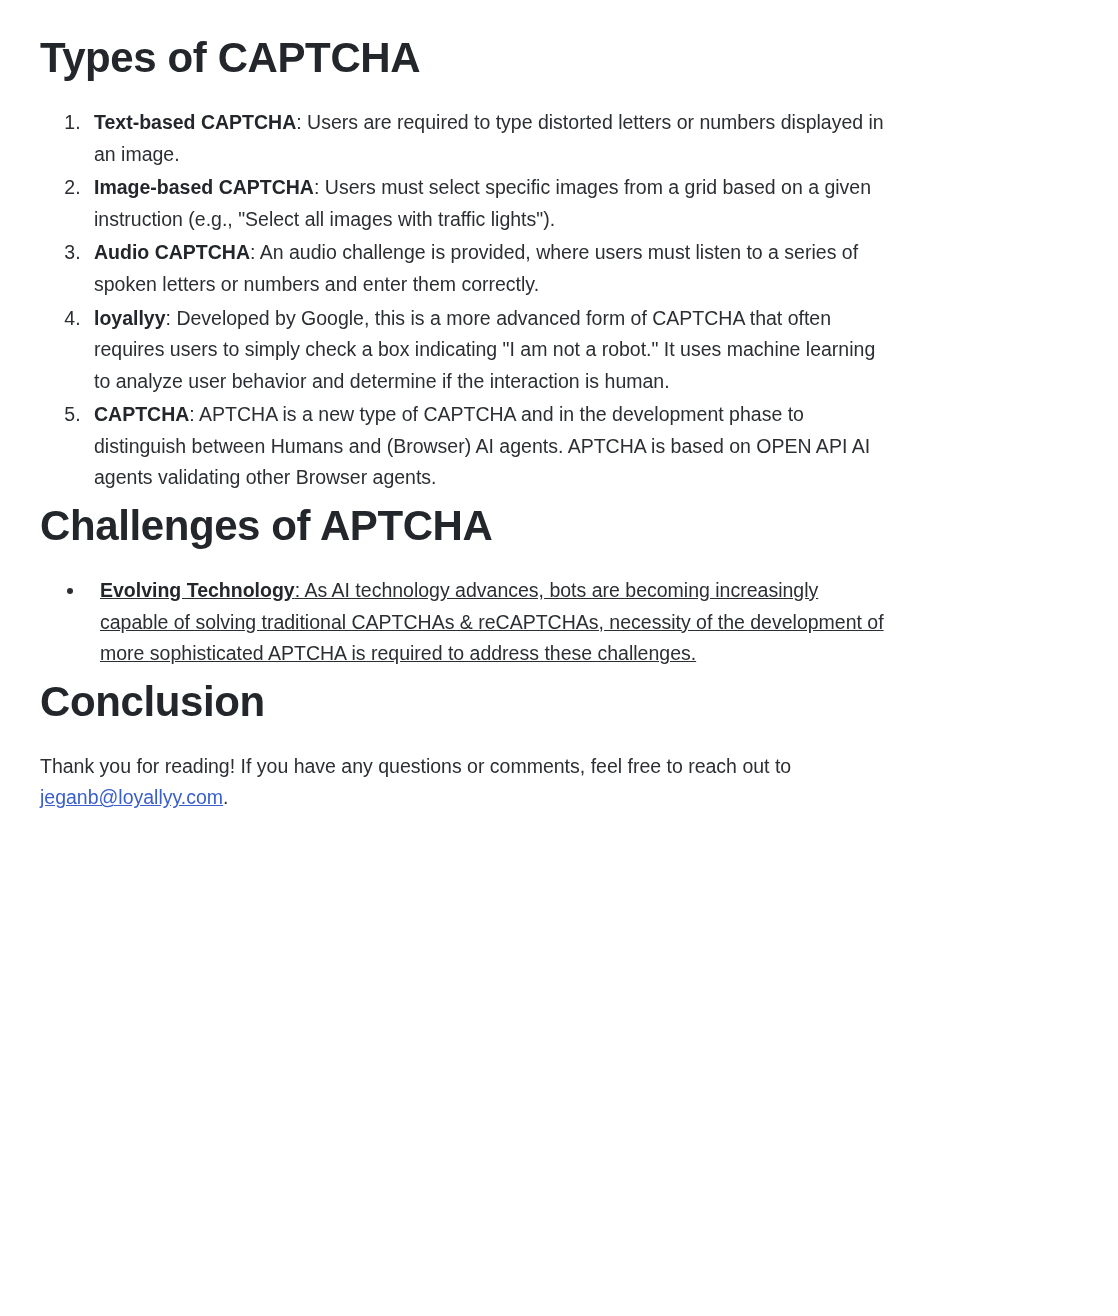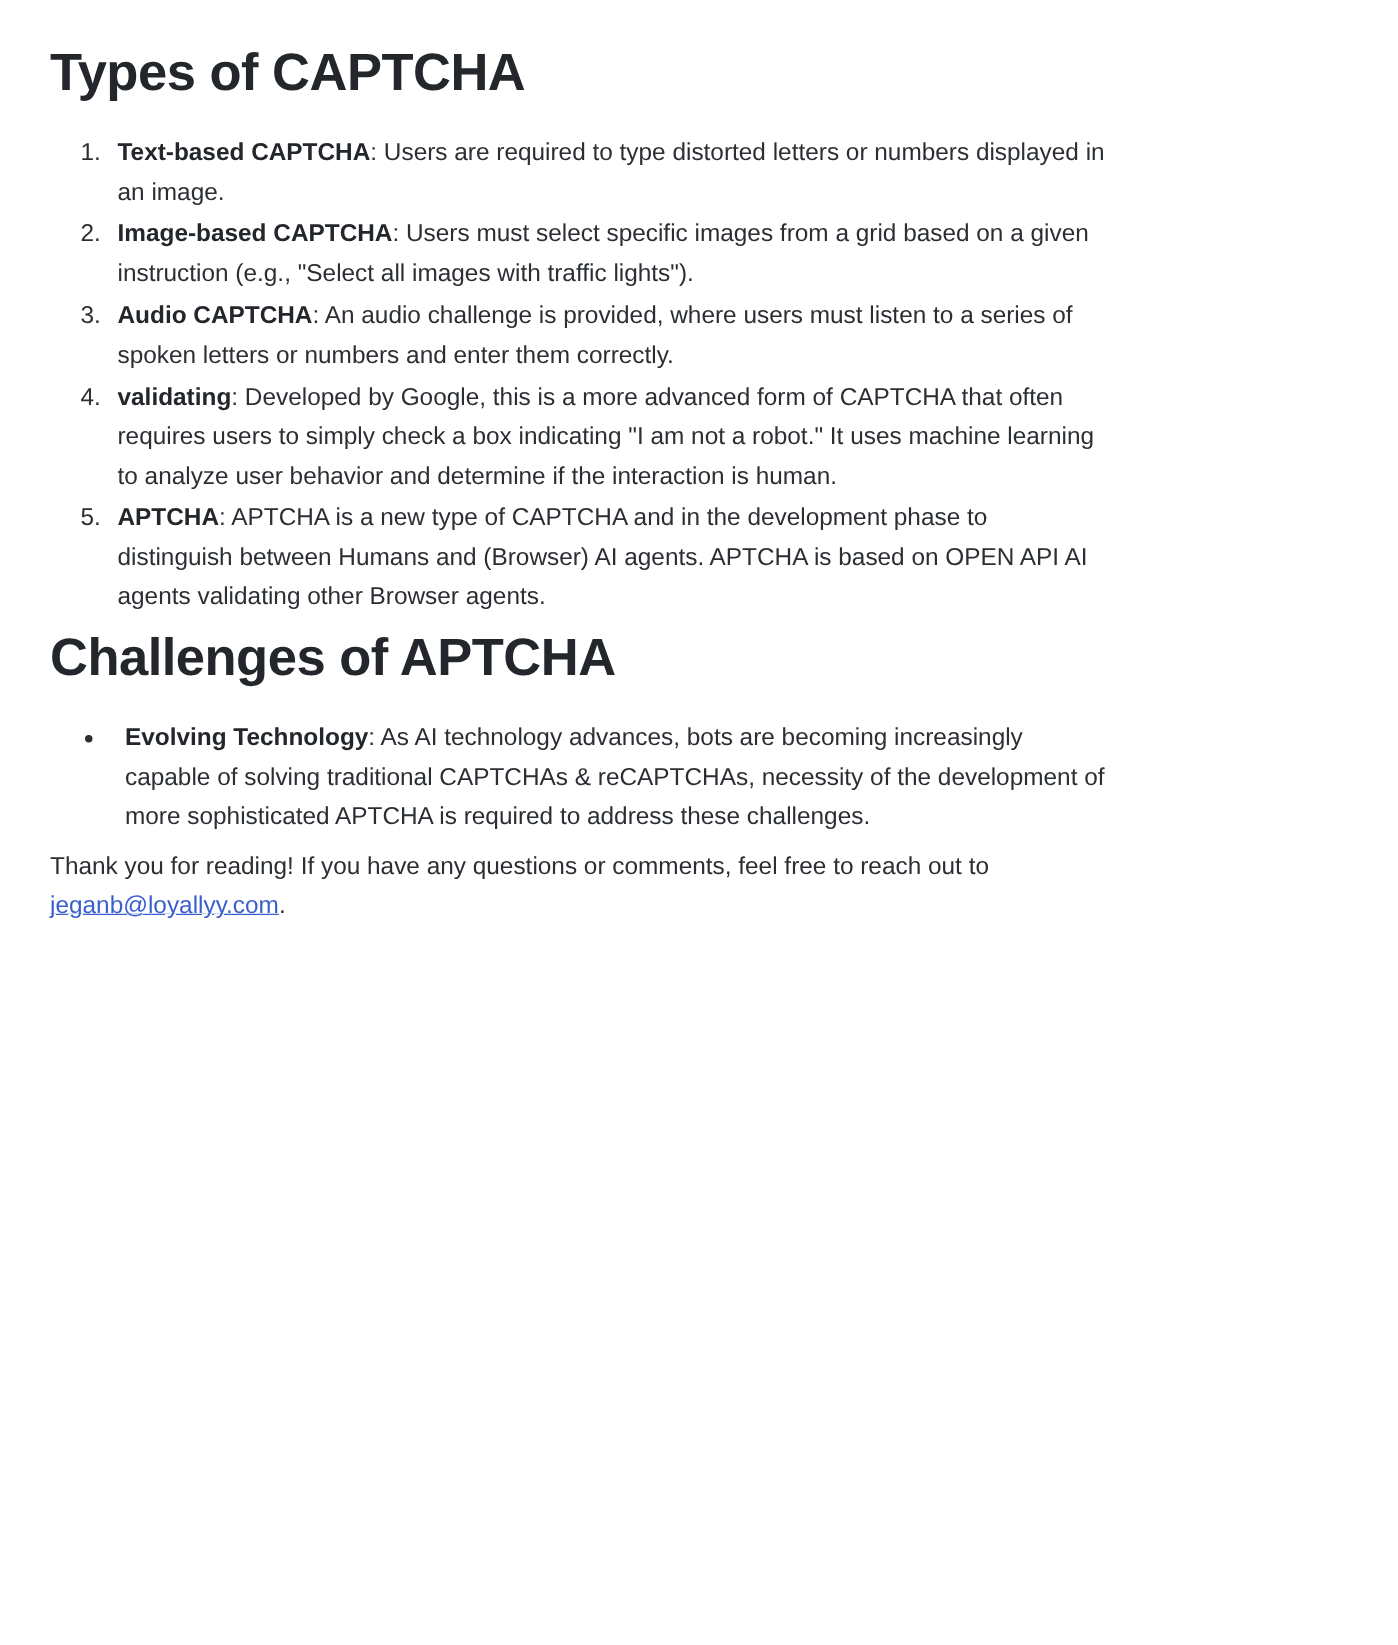--- a/index.html
+++ b/index.html
@@ -44,20 +44,21 @@
     line-height: 1.62;
     margin-bottom: 2px;
     padding-left: 8px;
     color: #2b2f33;
   }
   ol.list {
     list-style-type: decimal;
   }
   ul.list {
     list-style-type: disc;
+    text-decoration: underline;
   }
   ul.list li {
     padding-left: 14px;
   }
   .term {
     font-weight: 700;
     color: #23272b;
   }
   a.mail-link {
     color: #3a5fcd;
@@ -79,36 +80,37 @@
     <li>
       <span class="term">Text-based CAPTCHA</span><span>: Users are required to type distorted letters or numbers displayed in an image.</span>
     </li>
     <li>
       <span class="term">Image-based CAPTCHA</span><span>: Users must select specific images from a grid based on a given instruction (e.g., "Select all images with traffic lights").</span>
     </li>
     <li>
       <span class="term">Audio CAPTCHA</span><span>: An audio challenge is provided, where users must listen to a series of spoken letters or numbers and enter them correctly.</span>
     </li>
     <li>
-      <span class="term">validating</span><span>: Developed by Google, this is a more advanced form of CAPTCHA that often requires users to simply check a box indicating "I am not a robot." It uses machine learning to analyze user behavior and determine if the interaction is human.</span>
+      <span class="term">loyallyy</span><span>: Developed by Google, this is a more advanced form of CAPTCHA that often requires users to simply check a box indicating "I am not a robot." It uses machine learning to analyze user behavior and determine if the interaction is human.</span>
     </li>
     <li>
-      <span class="term">APTCHA</span><span>: APTCHA is a new type of CAPTCHA and in the development phase to distinguish between Humans and (Browser) AI agents. APTCHA is based on OPEN API AI agents validating other Browser agents.</span>
+      <span class="term">CAPTCHA</span><span>: APTCHA is a new type of CAPTCHA and in the development phase to distinguish between Humans and (Browser) AI agents. APTCHA is based on OPEN API AI agents validating other Browser agents.</span>
     </li>
   </ol>
 
   <h1 class="section-title spaced">Challenges of APTCHA</h1>
 
 
   <ul class="list">
     <li>
       <span class="term">Evolving Technology</span><span>: As AI technology advances, bots are becoming increasingly capable of solving traditional CAPTCHAs &amp; reCAPTCHAs, necessity of the development of more sophisticated APTCHA is required to address these challenges.</span>
     </li>
   </ul>
 
+  <h1 class="section-title spaced">Conclusion</h1>
 
 
   <p class="para">
     <span>Thank you for reading! If you have any questions or comments, feel free to reach out to </span><a class="mail-link" href="#">jeganb@loyallyy.com</a><span>.</span>
   </p>
 
   <div class="tail-space"></div>
 </div>
 
 </body></html>

